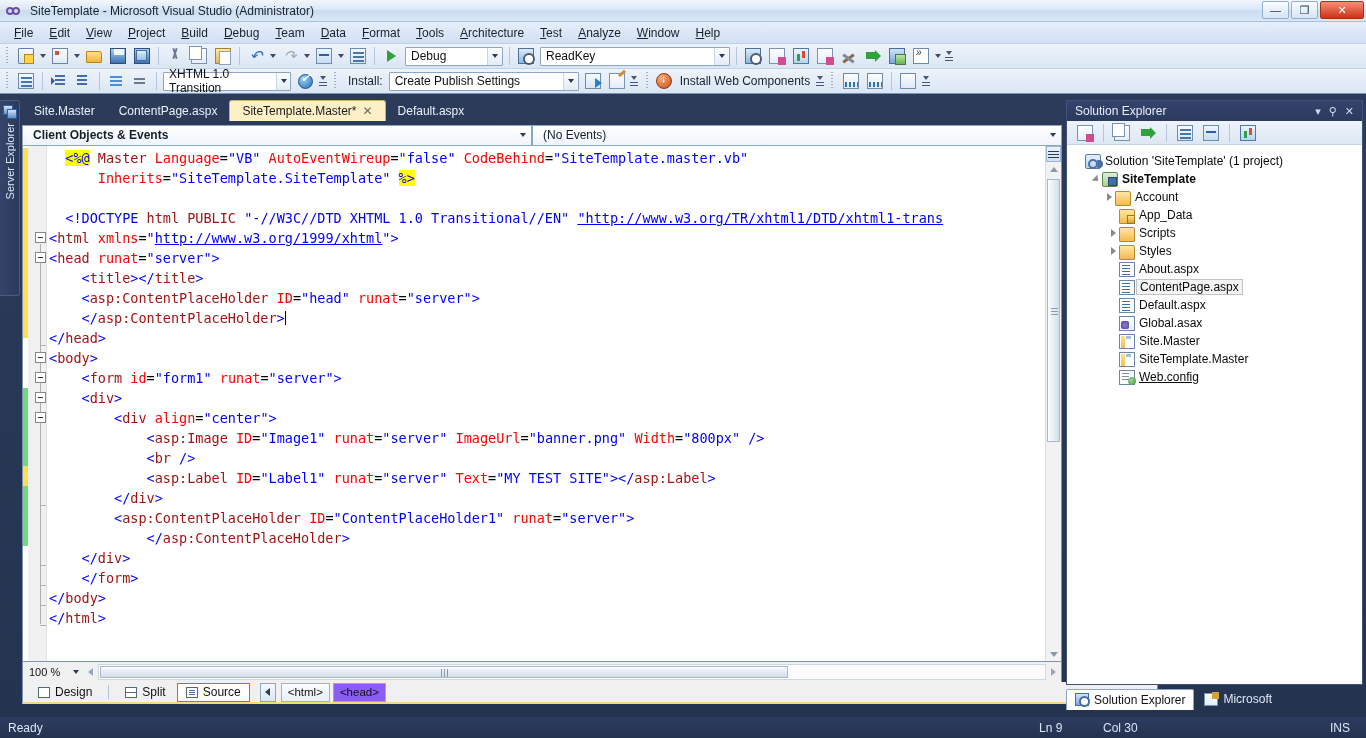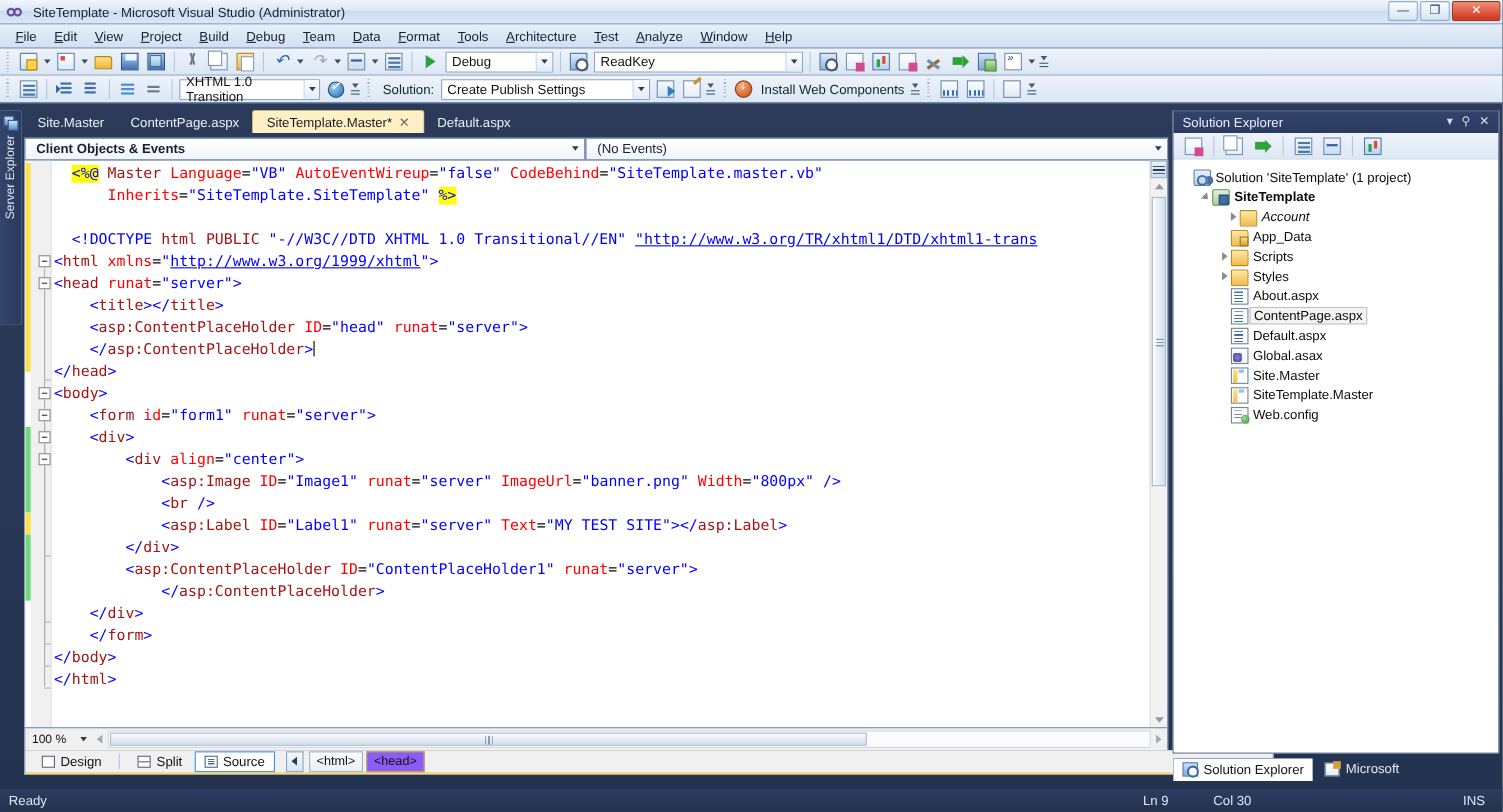--- a/index.html
+++ b/index.html
@@ -565,21 +565,21 @@
       <span class="cb-arrow"></span>
     </div>
     <span class="tb-btn">
         <i class="ico validate"></i>
       </span>
     <span class="dock-arrow">
         <i></i>
         <i></i>
       </span>
     <span class="grip"></span>
-    <span class="tb-label">Solution:</span>
+    <span class="tb-label">Install:</span>
     <div class="combo" style="width:190px;">
       <span>Create Publish Settings</span>
       <span class="cb-arrow"></span>
     </div>
     <span class="tb-btn">
         <i class="ico publishbtn"></i>
       </span>
     <span class="tb-btn">
         <i class="ico pencil"></i>
       </span>
@@ -751,21 +751,21 @@
         <div class="trow" style="padding-left: 6px;">
           <span class="exp"></span>
           <span class="ticon ic-sln"></span>
           <span class="tlabel">Solution 'SiteTemplate' (1 project)</span>
         </div>
         <div class="trow bold" style="padding-left: 23px;">
           <span class="exp has" style="transform: rotate(45deg);"></span>
           <span class="ticon ic-proj"></span>
           <span class="tlabel">SiteTemplate</span>
         </div>
-        <div class="trow" style="padding-left: 48px; font-style: italic;">
+        <div class="trow" style="padding-left: 36px;">
           <span class="exp has"></span>
           <span class="ticon ic-folder"></span>
           <span class="tlabel">Account</span>
         </div>
         <div class="trow" style="padding-left: 40px;">
           <span class="exp"></span>
           <span class="ticon ic-folder appdata"></span>
           <span class="tlabel">App_Data</span>
         </div>
         <div class="trow" style="padding-left: 40px;">
@@ -801,21 +801,21 @@
         <div class="trow" style="padding-left: 40px;">
           <span class="exp"></span>
           <span class="ticon ic-master"></span>
           <span class="tlabel">Site.Master</span>
         </div>
         <div class="trow" style="padding-left: 40px;">
           <span class="exp"></span>
           <span class="ticon ic-master"></span>
           <span class="tlabel">SiteTemplate.Master</span>
         </div>
-        <div class="trow" style="padding-left: 40px;">
+        <div class="trow" style="padding-left: 40px; text-decoration: underline;">
           <span class="exp"></span>
           <span class="ticon ic-config"></span>
           <span class="tlabel">Web.config</span>
         </div>
       </div>
   </div>
 
   <div class="botdock" id="botdock">
       <div class="bt active">
         <span class="bi sol"></span>

